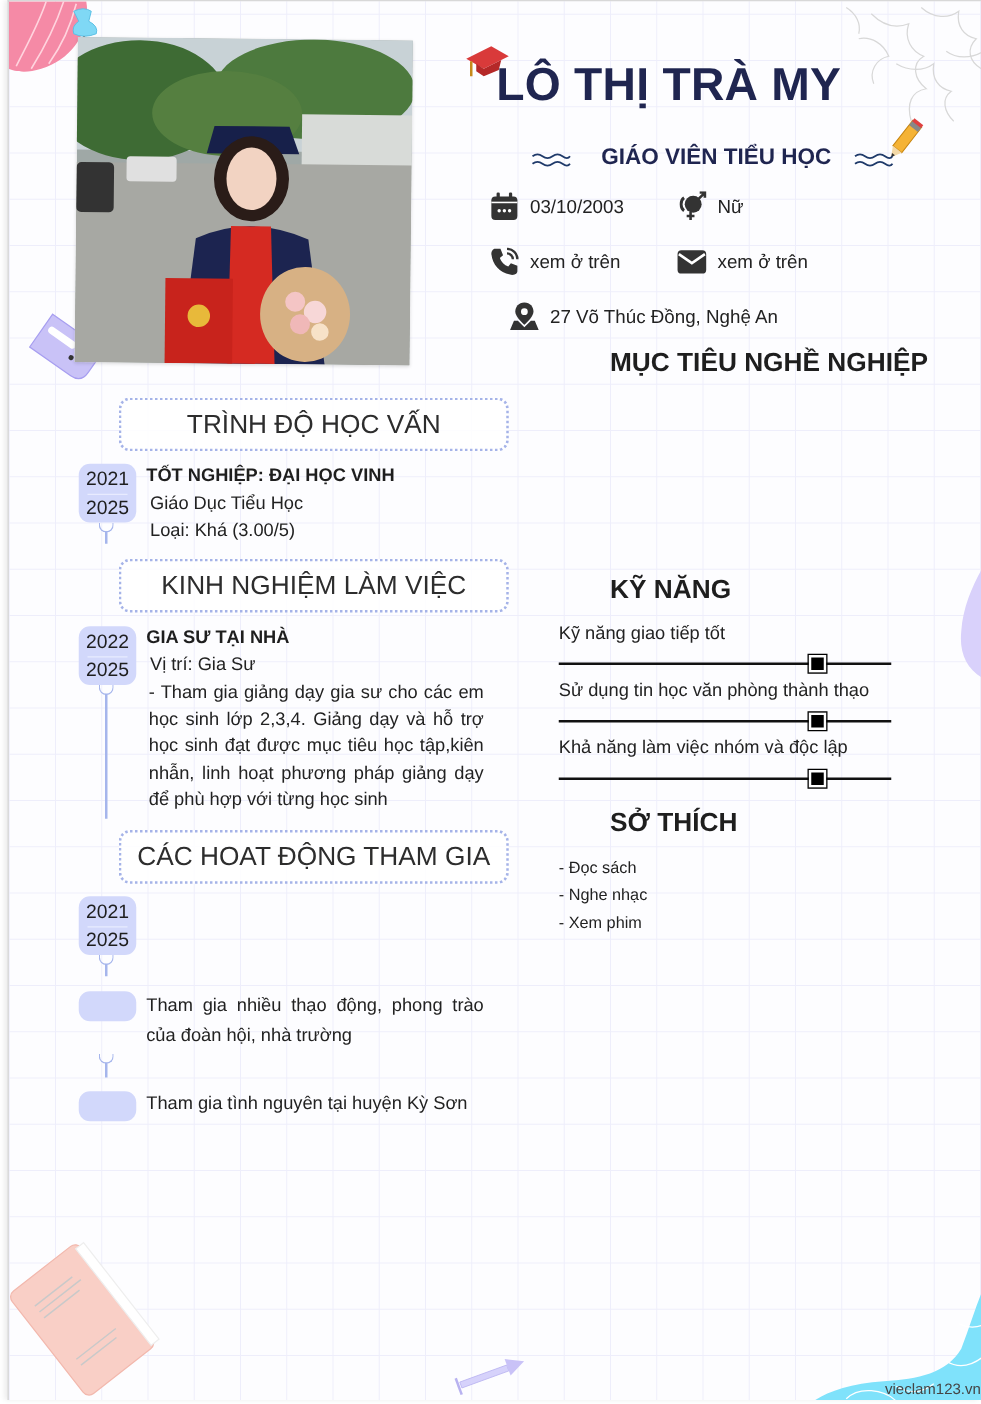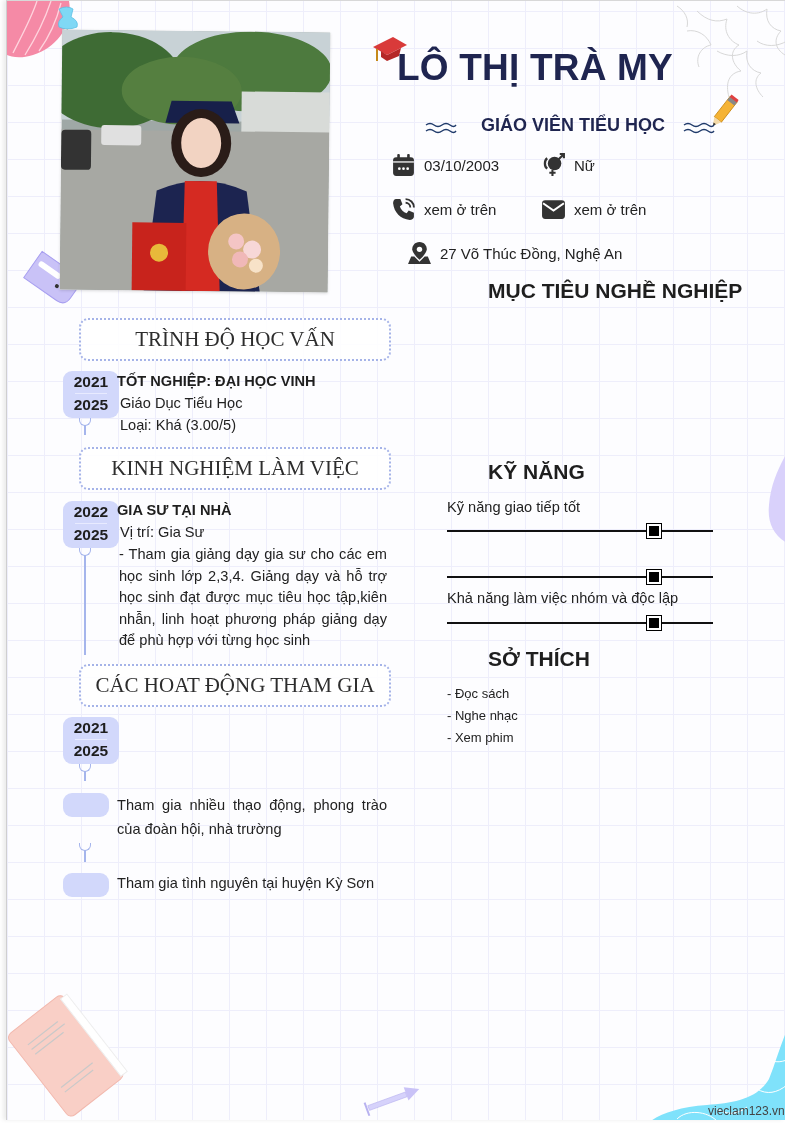--- a/index.html
+++ b/index.html
@@ -68,31 +68,31 @@
   .skill-label { font-size: 14.6px; color: #222; white-space: nowrap; }
   .skill-bar { position: absolute; height: 2px; background: #111; width: 266px; }
   .skill-knob {
     position: absolute; width: 14px; height: 14px; background: #000;
     border: 2px solid #fff; outline: 1.5px solid #000; top: -6px;
   }
   .hobby { font-size: 13px; line-height: 22px; color: #222; white-space: nowrap; }
 
   
   .sec-box {
-    position: absolute; left: 72px; width: 312px; height: 43px;
+    position: absolute; left: 88px; width: 312px; height: 43px;
     border: 2px dotted #a5b3e8; border-radius: 9px;
     background: rgba(255,255,255,0.85);
     display: flex; align-items: center; justify-content: center;
-    font-size: 21px; font-weight: 500; color: #2d2d2d; white-space: nowrap; font-family: Liberation Serif, serif;
+    font-size: 21px; font-weight: 500; color: #2d2d2d; white-space: nowrap;
   }
   .year-badge {
-    position: absolute; left: 56px; width: 56px; height: 47px;
+    position: absolute; left: 56px; width: 46px; height: 47px;
     background: #d2d8fb; border-radius: 9px;
-    display: flex; flex-direction: column; align-items: center; justify-content: flex-start;
-    font-size: 15.5px; font-weight: 700; color: #1e1e1e; line-height: 22px;
+    display: flex; flex-direction: column; align-items: center; justify-content: flex-end;
+    font-size: 15.5px; font-weight: 400; color: #1e1e1e; line-height: 22px;
   }
   .year-badge .sep { width: 32px; height: 1px; background: #e8ebff; }
   .empty-badge {
     position: absolute; left: 56px; width: 46px; height: 24px;
     background: #d2d8fb; border-radius: 9px;
   }
   .tl-line { position: absolute; left: 77px; width: 2px; background: #a5b5ec; }
   .tl-hook {
     position: absolute; left: 72px; width: 12px; height: 8px;
     border: 1.5px solid #a5b5ec; border-top: none; border-radius: 0 0 7px 7px;
@@ -257,20 +257,21 @@
 
   <div class="abs r-heading" style="left:440px; top:278px;">MỤC TIÊU NGHỀ NGHIỆP</div>
 
   <div class="abs r-heading" style="left:440px; top:459px;">KỸ NĂNG</div>
 
   <div class="abs skill-label" style="left:440px; top:498px;">Kỹ năng giao tiếp tốt</div>
   <div class="skill-bar" style="left:440px; top:529px;">
     <div class="skill-knob" style="left:200px;"></div>
   </div>
 
+  <div class="abs skill-label" style="left:440px; top:544px;">Sử dụng tin học văn phòng thành thạo</div>
   <div class="skill-bar" style="left:440px; top:575px;">
     <div class="skill-knob" style="left:200px;"></div>
   </div>
 
   <div class="abs skill-label" style="left:440px; top:589px;">Khả năng làm việc nhóm và độc lập</div>
   <div class="skill-bar" style="left:440px; top:621px;">
     <div class="skill-knob" style="left:200px;"></div>
   </div>
 
   <div class="abs r-heading" style="left:440px; top:646px;">SỞ THÍCH</div>

